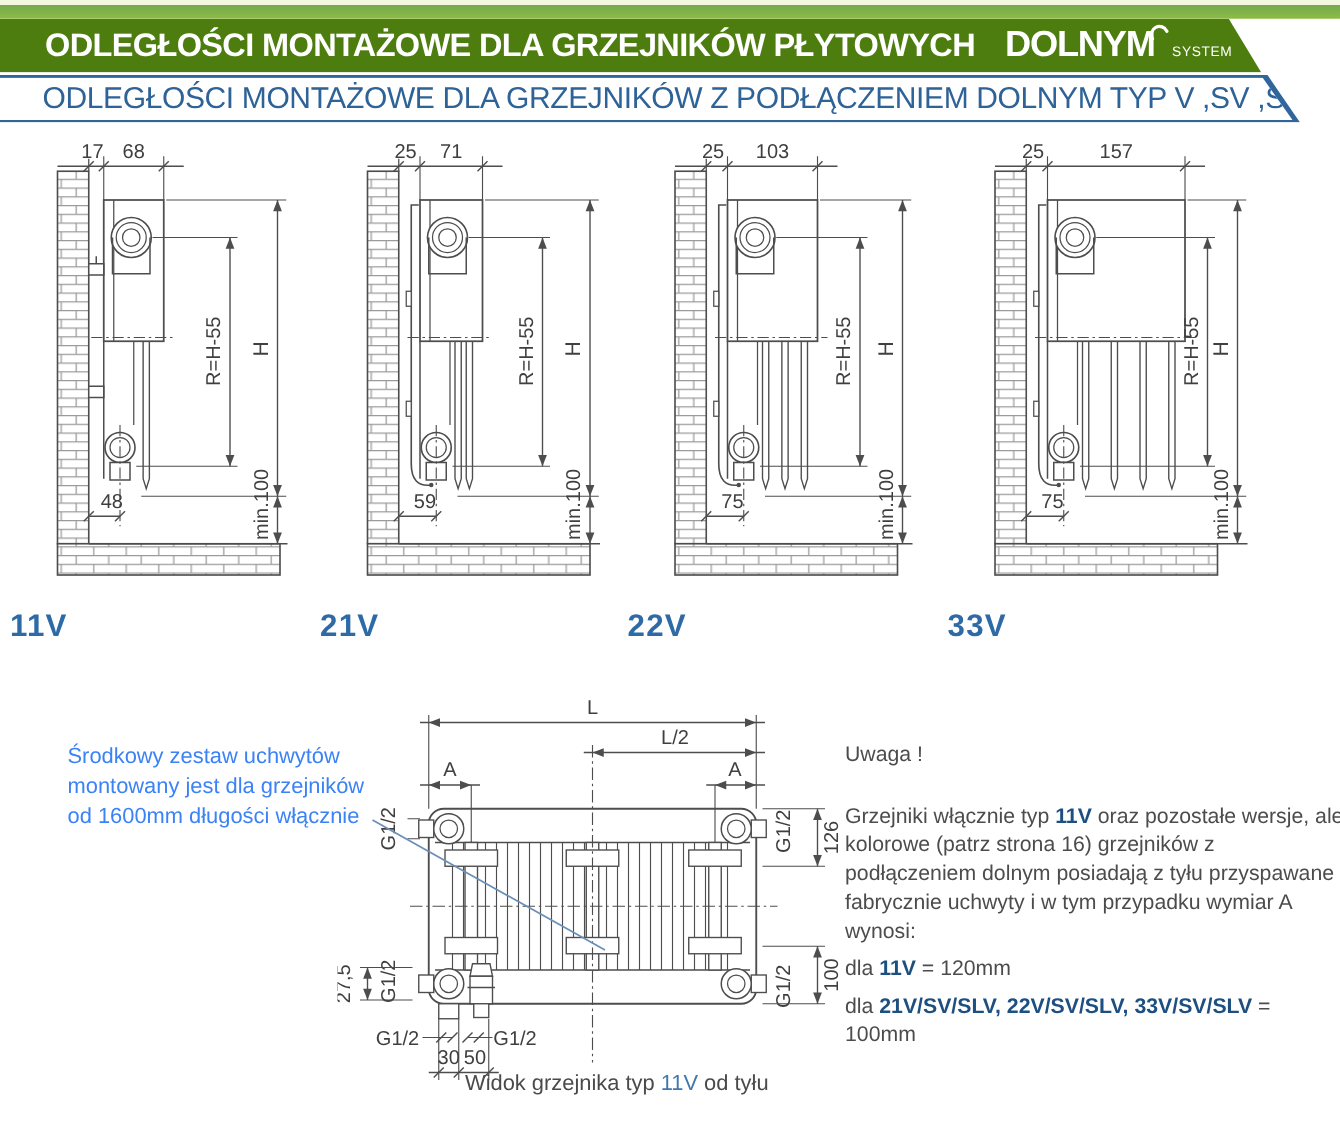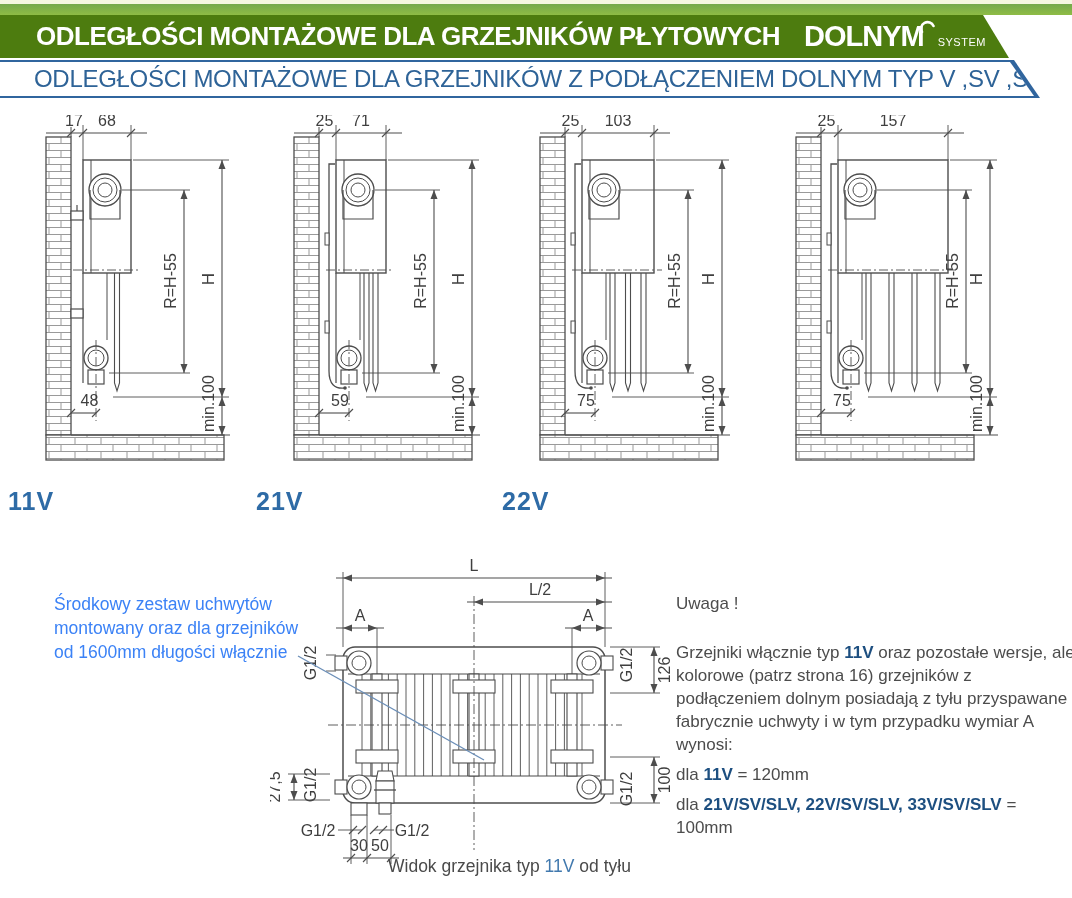--- a/index.html
+++ b/index.html
@@ -28,21 +28,21 @@
   
   .fig{position:absolute;top:115px;width:255px;text-align:left;}
   .fig svg{display:block;margin:0 auto;}
   .fig-label{margin-top:12px;font-size:25px;font-weight:600;color:#2e6ba6;letter-spacing:1px;}
 
   
   .note-left{position:absolute;left:54px;top:592px;width:270px;
              font-size:17.5px;line-height:24px;color:#3b82f6;}
   #rear-wrap{position:absolute;left:270px;top:552px;width:420px;height:330px;}
   #leader-overlay{position:absolute;left:0;top:552px;width:1072px;height:340px;pointer-events:none;}
-  .caption{position:absolute;left:388px;top:856px;font-size:17.5px;color:#4a4a4a;white-space:nowrap;}
+  .caption{position:absolute;left:372px;top:856px;font-size:17.5px;color:#4a4a4a;white-space:nowrap;}
   .cap-type{color:#4179ae;}
   .uwaga{position:absolute;left:676px;top:592px;width:400px;font-size:17px;line-height:23px;color:#4c4c4c;}
   .uwaga-title{margin-bottom:26px;}
   .uwaga-par{margin:0 0 7px 0;}
   .dla{margin-top:7px;}
   .navy{color:#1d4f80;font-weight:bold;}
 </style>
 </head>
 <body>
 
@@ -362,25 +362,26 @@
   <line x1="224" y1="282" x2="224" y2="320" stroke="#4d4d4d" stroke-width="1.1"></line>
   <path d="M220.5,291 L224,282 L227.5,291" fill="#4d4d4d"></path>
         <path d="M220.5,311 L224,320 L227.5,311" fill="#4d4d4d"></path>
   <text x="216" y="317" fill="#3f3f3f" font-family="Liberation Sans,sans-serif" font-size="16" text-anchor="start" transform="rotate(-90 216 317)">min.100</text>
 
   <line x1="55" y1="298" x2="85" y2="298" stroke="#4d4d4d" stroke-width="1.1"></line>
   <line x1="51" y1="302" x2="59" y2="294" stroke="#4d4d4d" stroke-width="1.1"></line>
         <line x1="81" y1="302" x2="89" y2="294" stroke="#4d4d4d" stroke-width="1.1"></line>
   <text x="76" y="291" fill="#3f3f3f" font-family="Liberation Sans,sans-serif" font-size="16" text-anchor="middle">75</text>
   </svg>
+    <div class="fig-label">33V</div>
   </div>
 
   <div class="note-left">
     <div>Środkowy zestaw uchwytów</div>
-    <div>montowany oraz dla grzejników</div>
+    <div>montowany jest dla grzejników</div>
     <div>od 1600mm długości włącznie</div>
   </div>
 
   <div id="rear-wrap">
     <svg id="rear" width="420" height="330" viewBox="0 0 420 330">
 
   <rect x="73" y="95" width="262" height="156" rx="12" fill="#fff" stroke="#4d4d4d" stroke-width="1.5"></rect>
   <line x1="78" y1="122" x2="330" y2="122" stroke="#4d4d4d" stroke-width="1.1"></line>
   <line x1="78" y1="224" x2="330" y2="224" stroke="#4d4d4d" stroke-width="1.1"></line>
   <line x1="92" y1="122" x2="92" y2="224" stroke="#4d4d4d" stroke-width="0.9"></line>

